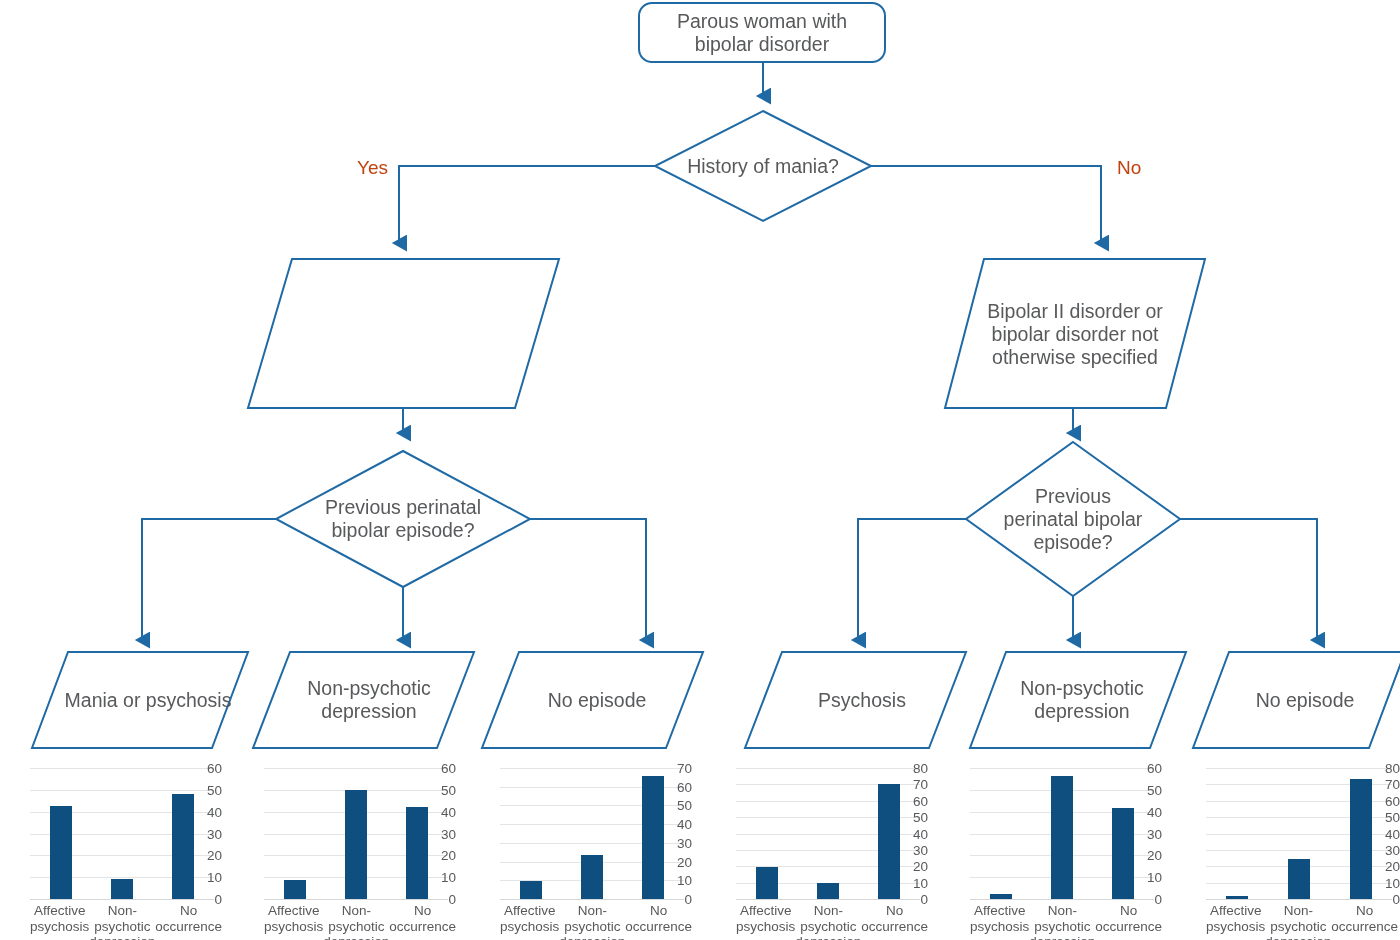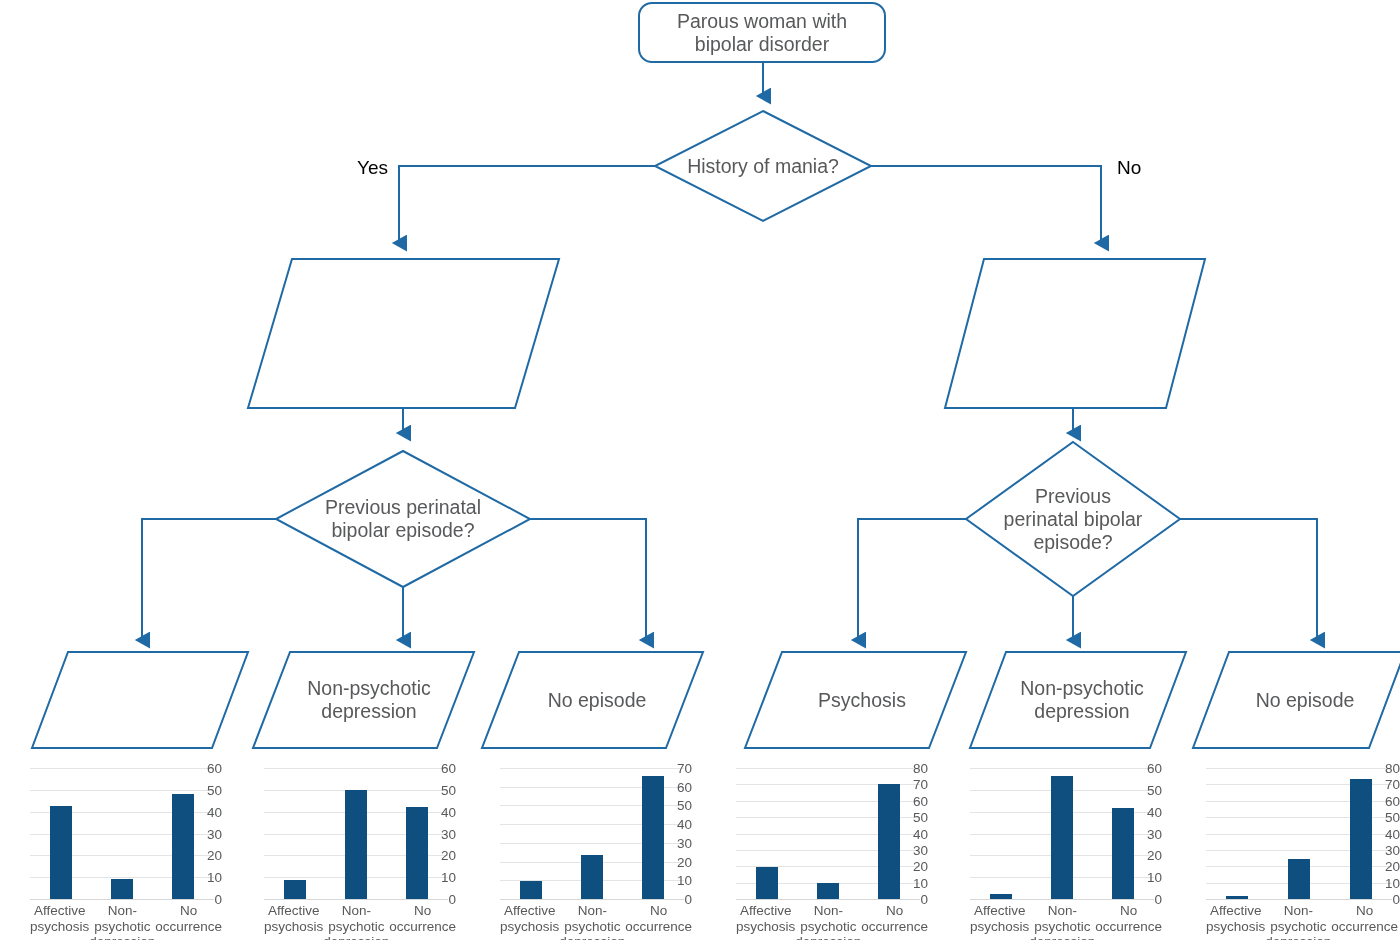--- a/index.html
+++ b/index.html
@@ -23,21 +23,21 @@
     color:#58595b;
     line-height:1.18;
     pointer-events:none;
     white-space:pre-line;
   }
   .n-fs19{font-size:19.5px;}
 
   .edge-label{
     position:absolute;
     font-size:19px;
-    color:#000000;
+    color:#c2410c;
   }
 
   
   .chart{
     position:absolute;
     top:762px;
     height:178px;
   }
   .chart-inner{position:relative;width:100%;height:100%;}
   .plot{
@@ -131,25 +131,27 @@
   </svg>
 
   <div class="node-label n-fs19" style="left:683px;top:134px;width:160px;height:64px;">History of mania?</div>
 
   <div class="node-label n-fs19" style="left:645px;top:3px;width:234px;height:59px;">Parous woman with bipolar disorder</div>
 
   <div class="edge-label" style="left:357px;top:157px;">Yes</div>
   <div class="edge-label" style="left:1117px;top:157px;">No</div>
 
 
+  <div class="node-label n-fs19" style="left:970px;top:294px;width:210px;height:80px;">Bipolar II disorder or bipolar disorder not otherwise specified</div>
 
   <div class="node-label n-fs19" style="left:297px;top:483px;width:212px;height:72px;">Previous perinatal bipolar episode?</div>
 
   <div class="node-label n-fs19" style="left:1003px;top:459px;width:140px;height:120px;">Previous perinatal bipolar episode?</div>
 
+  <div class="node-label n-fs19" style="left:58px;top:668px;width:180px;height:64px;">Mania or psychosis</div>
   <div class="node-label n-fs19" style="left:277px;top:668px;width:184px;height:64px;">Non-psychotic depression</div>
   <div class="node-label n-fs19" style="left:505px;top:668px;width:184px;height:64px;">No episode</div>
   <div class="node-label n-fs19" style="left:770px;top:668px;width:184px;height:64px;">Psychosis</div>
   <div class="node-label n-fs19" style="left:992px;top:668px;width:180px;height:64px;">Non-psychotic depression</div>
   <div class="node-label n-fs19" style="left:1215px;top:668px;width:180px;height:64px;">No episode</div>
 
   <div class="chart" id="chart-0" style="left: 0px; width: 222px;">
       <div class="chart-inner">
         <div class="plot" style="left: 30px; right: 8px; top: 6px; height: 131px;">
           <div class="gridline" style="top: 131px; background: rgb(214, 215, 216);"></div>

